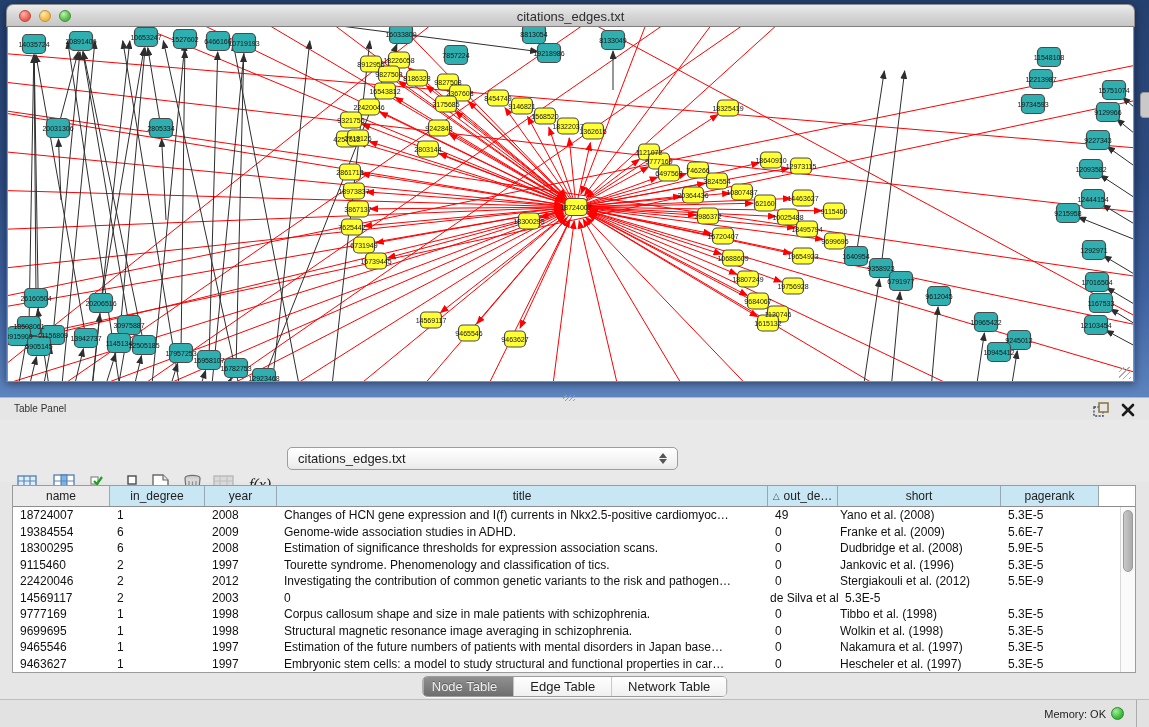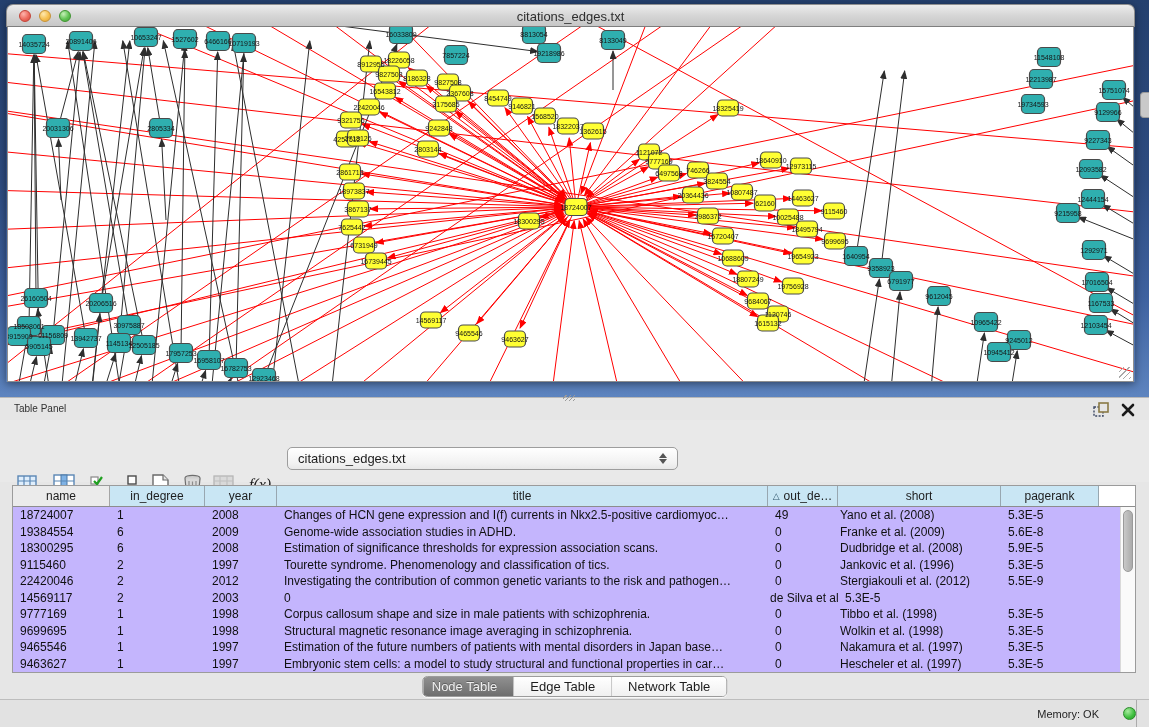--- a/index.html
+++ b/index.html
@@ -46,21 +46,21 @@
     background:linear-gradient(180deg,#ffffff,#f2f2f2 70%,#e8e8e8);
     border:1px solid #9d9d9d; border-radius:5px; font-size:13px; color:#1c1c1c;
     display:flex; align-items:center; padding:0 10px; }
   #table-select .val { flex:1; }
   .updown { display:flex; flex-direction:column; gap:1px; align-items:center; }
   .updown i { display:block; width:0; height:0; border-left:4px solid transparent; border-right:4px solid transparent; }
   .updown .up { border-bottom:5px solid #555; }
   .updown .dn { border-top:5px solid #555; }
 
   #table-wrap { position:absolute; left:12px; top:87px; width:1124px; height:188px;
-    background:#c4b5fd; border:1px solid #9b9b9b; }
+    background:#ffffff; border:1px solid #9b9b9b; }
   #thead { display:grid; grid-template-columns:97px 95px 72px 491px 70px 163px 98px auto;
     height:21px; border-bottom:1px solid #8d8d8d; }
   .hcell { background:#c9e6f4; border-right:1px solid #98a7b0; display:flex;
     align-items:center; justify-content:center; font-size:12px; color:#1d1d1d; gap:4px; }
   .hcell.first { background:#ebebeb; border-right:1px solid #a5a5a5; }
   .hcell.blank { background:#ffffff; border-right:none; }
   .tri { font-size:9px; color:#33586e; }
   #tbody { position:absolute; left:0; top:21px; right:15px; bottom:0; overflow:hidden; }
   .trow { display:grid; grid-template-columns:97px 95px 72px 491px 70px 163px 98px auto;
     height:16.5px; font-size:12px; color:#101010; }
@@ -79,22 +79,22 @@
     padding:0 16px; color:#1e1e1e; background:linear-gradient(180deg,#ffffff,#f0f0f0);
     border-right:1px solid #b9b9b9; }
   .seg:last-child { border-right:none; }
   .seg.active { background:linear-gradient(180deg,#909090,#6e6e6e);
     color:#efefef; text-shadow:0 -1px 0 rgba(0,0,0,.3);padding-left:9px; }
 
   
   #status-bar { position:absolute; left:0; top:699px; width:1149px; height:28px;
     background:#e2e2e2; border-top:1px solid #bdbdbd; }
   #memory { position:absolute; right:12px; top:0; height:100%; display:flex;
-    align-items:center; gap:24px; font-size:11px; color:#1f1f1f;
-    border-right:1px solid #ababab; }
+    align-items:center; gap:5px; font-size:11px; color:#1f1f1f;
+    border-right:1px solid #ababab; padding-right:12px; }
   #mem-dot { width:13px; height:13px; border-radius:50%;
     background:radial-gradient(circle at 35% 30%,#a9ecA0,#3dbe3d 60%,#2a9a2a);
     border:1px solid #2a8b2a; }
 </style>
 </head>
 <body>
 
 <div id="desktop">
   <div id="graph-window">
     <div id="titlebar">
@@ -601,21 +601,21 @@
           <div class="tcell center">Yano et al. (2008)</div>
           <div class="tcell">5.3E-5</div>
         </div>
         <div class="trow">
           <div class="tcell">19384554</div>
           <div class="tcell">6</div>
           <div class="tcell">2009</div>
           <div class="tcell">Genome-wide association studies in ADHD.</div>
           <div class="tcell">0</div>
           <div class="tcell center">Franke et al. (2009)</div>
-          <div class="tcell">5.6E-8</div>
+          <div class="tcell">5.6E-7</div>
         </div>
         <div class="trow">
           <div class="tcell">18300295</div>
           <div class="tcell">6</div>
           <div class="tcell">2008</div>
           <div class="tcell">Estimation of significance thresholds for expression association scans.</div>
           <div class="tcell">0</div>
           <div class="tcell center">Dudbridge et al. (2008)</div>
           <div class="tcell">5.9E-5</div>
         </div>

